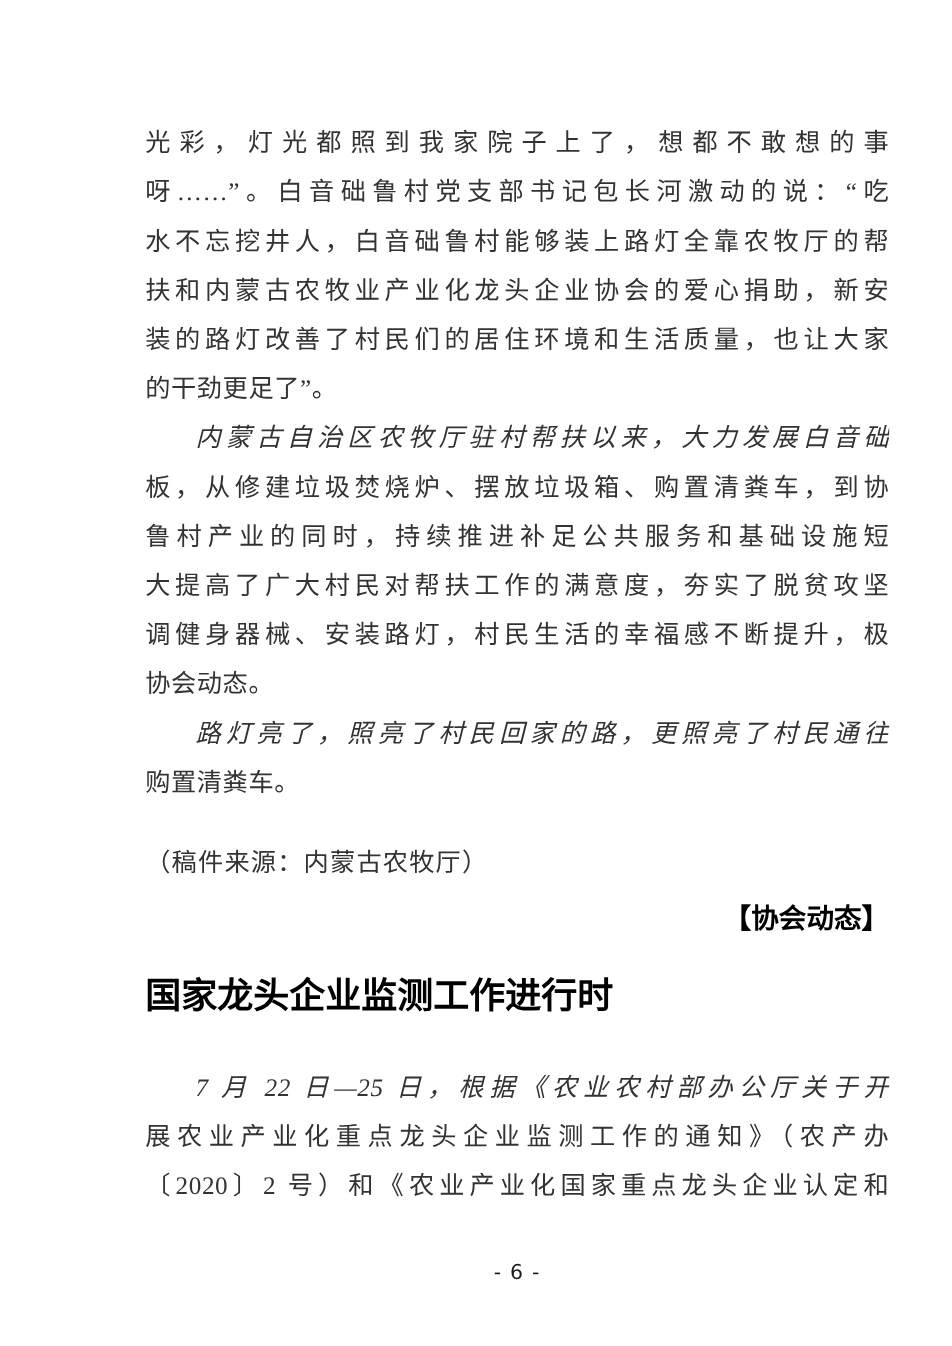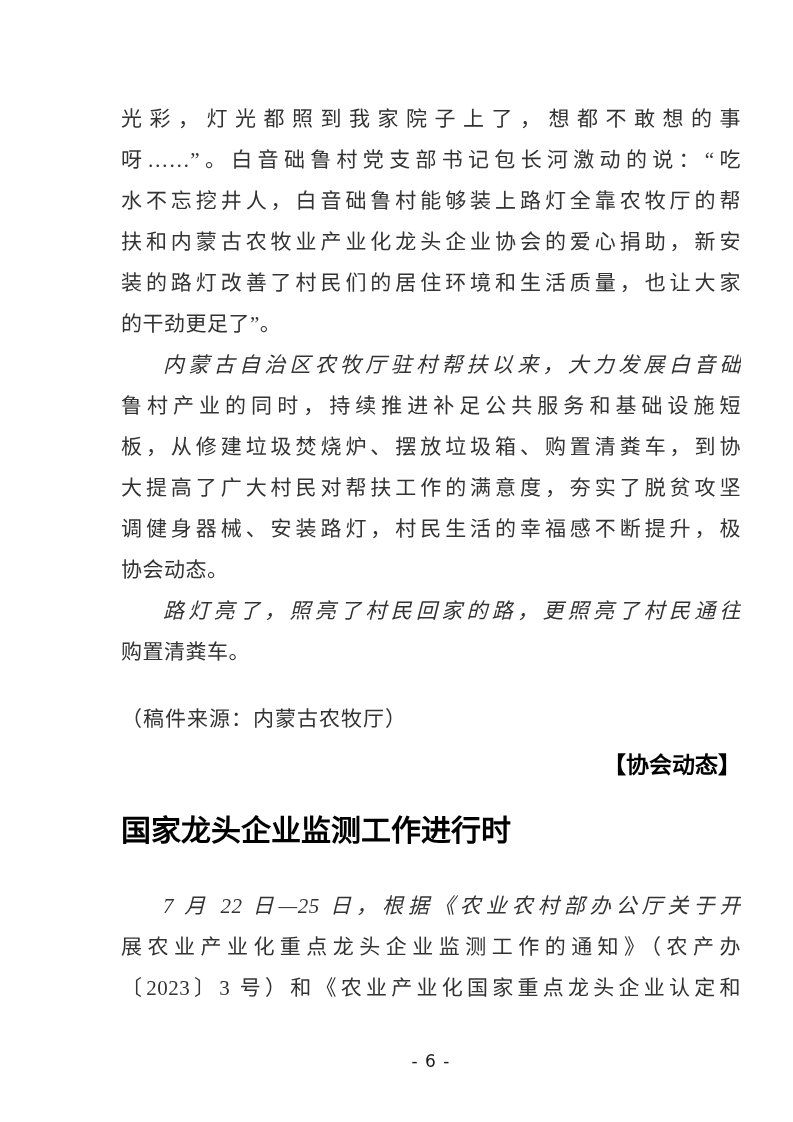--- a/index.html
+++ b/index.html
@@ -85,35 +85,35 @@
   <div class="content">
 
     <div class="bodyline">光彩，灯光都照到我家院子上了，想都不敢想的事</div>
     <div class="bodyline">呀……”。白音础鲁村党支部书记包长河激动的说：“吃</div>
     <div class="bodyline">水不忘挖井人，白音础鲁村能够装上路灯全靠农牧厅的帮</div>
     <div class="bodyline">扶和内蒙古农牧业产业化龙头企业协会的爱心捐助，新安</div>
     <div class="bodyline">装的路灯改善了村民们的居住环境和生活质量，也让大家</div>
     <div class="bodyline para-end">的干劲更足了”。</div>
 
     <div class="bodyline indent">内蒙古自治区农牧厅驻村帮扶以来，大力发展白音础</div>
+    <div class="bodyline">板，从修建垃圾焚烧炉、摆放垃圾箱、购置清粪车，到协</div>
     <div class="bodyline">鲁村产业的同时，持续推进补足公共服务和基础设施短</div>
-    <div class="bodyline">板，从修建垃圾焚烧炉、摆放垃圾箱、购置清粪车，到协</div>
     <div class="bodyline">大提高了广大村民对帮扶工作的满意度，夯实了脱贫攻坚</div>
     <div class="bodyline">调健身器械、安装路灯，村民生活的幸福感不断提升，极</div>
     <div class="bodyline para-end">协会动态。</div>
 
     <div class="bodyline indent">路灯亮了，照亮了村民回家的路，更照亮了村民通往</div>
     <div class="bodyline para-end">购置清粪车。</div>
 
     <div class="source-line">（稿件来源：内蒙古农牧厅）</div>
 
     <div class="section-header">【协会动态】</div>
 
     <div class="article-title">国家龙头企业监测工作进行时</div>
 
     <div class="bodyline indent p4-first">7 月 22 日—25 日，根据《农业农村部办公厅关于开</div>
     <div class="bodyline">展农业产业化重点龙头企业监测工作的通知》（农产办</div>
-    <div class="bodyline">〔2023〕3 号）和《农业产业化国家重点龙头企业认定和</div>
+    <div class="bodyline">〔2020〕2 号）和《农业产业化国家重点龙头企业认定和</div>
 
     <div class="page-number">- 6 -</div>
 
   </div>
 </div>
 
 </body></html>

